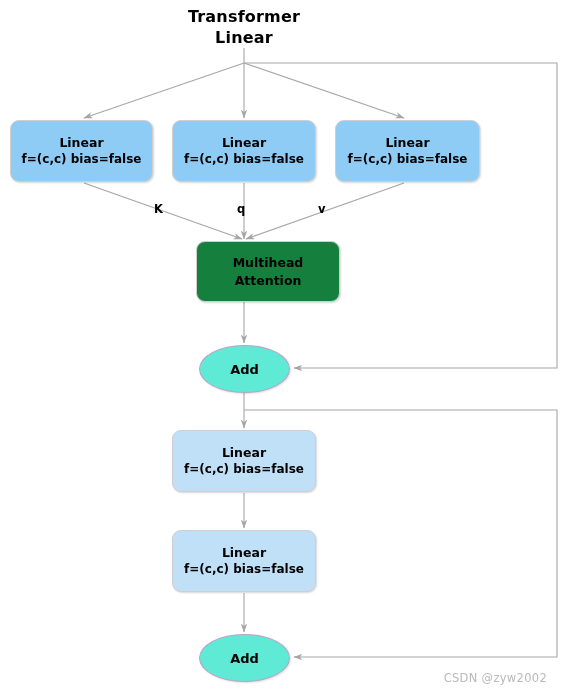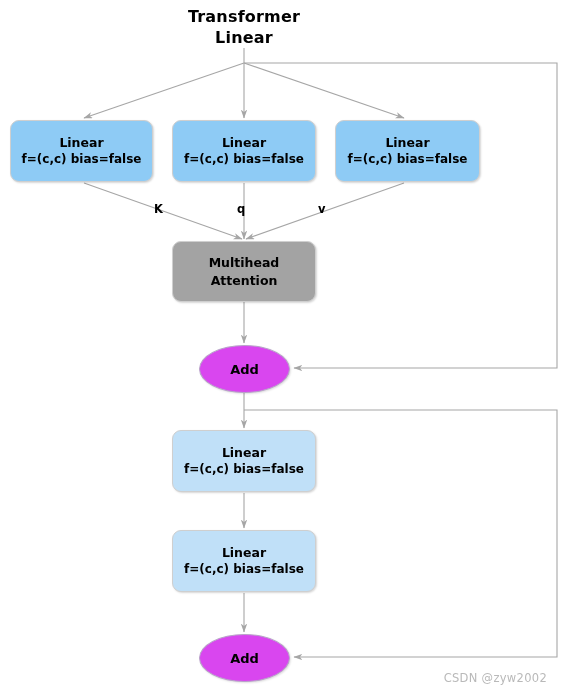--- a/index.html
+++ b/index.html
@@ -61,33 +61,34 @@
   }
   .node .n-sub {
     font-size: 12px;
     font-weight: bold;
     line-height: 17px;
     white-space: nowrap;
   }
   .linear-top   { background: #8ecbf5; }
   .linear-lower { background: #c0e0f8; }
   .attn {
-    background: #a3a3a3;
+    background: #15803d;
+    margin-left: 24px;
   }
   .attn .n-title {
     font-size: 12.5px;
     font-weight: bold;
     line-height: 18px;
   }
 
   
   .ellipse-node {
     position: absolute;
     box-sizing: border-box;
-    background: #d946ef;
+    background: #5eead4;
     border: 1px solid #b8a3c9;
     border-radius: 50%;
     display: flex;
     align-items: center;
     justify-content: center;
     font-size: 13px;
     font-weight: bold;
     color: #000000;
     box-shadow: 1px 1px 2px rgba(0,0,0,0.13);
   }

